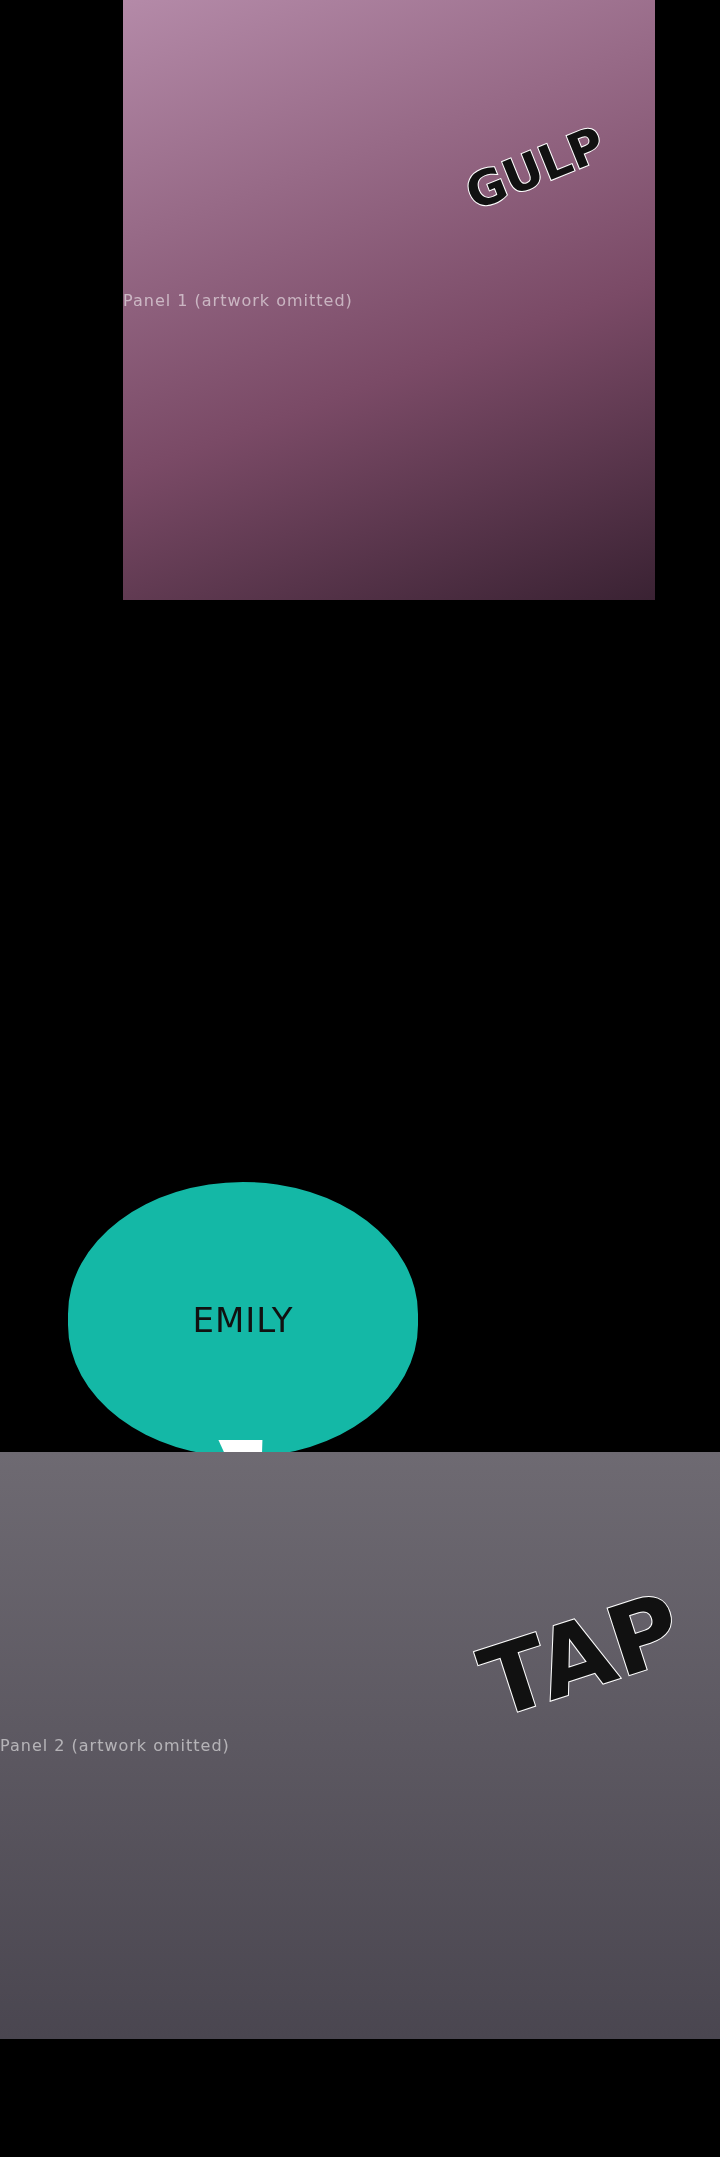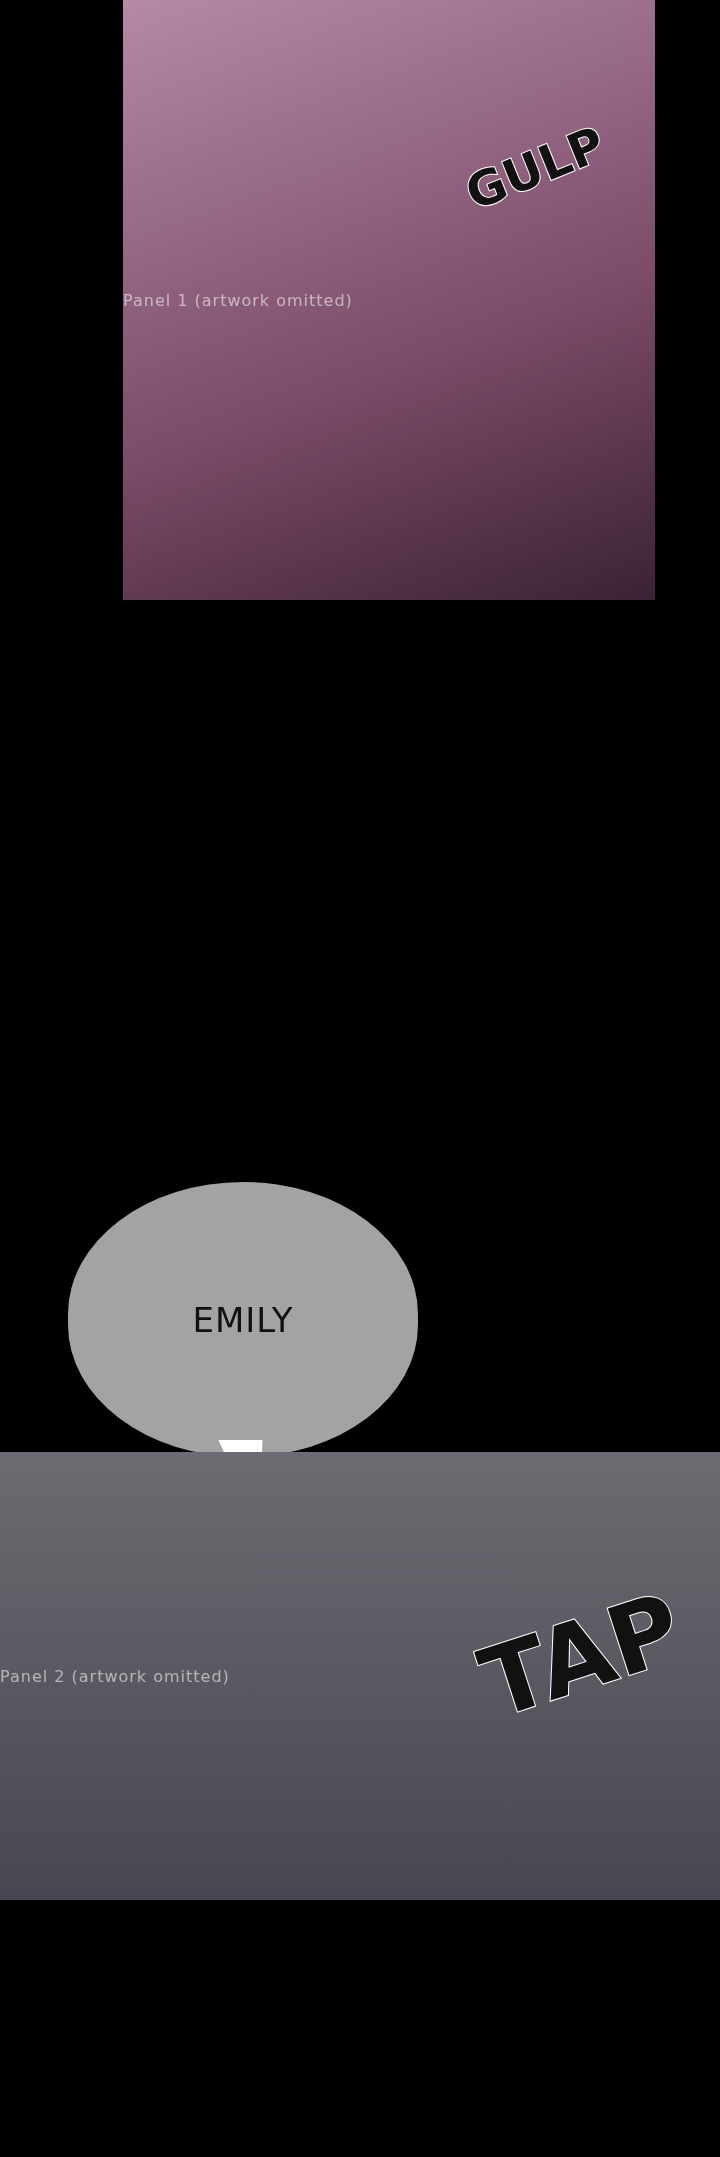--- a/index.html
+++ b/index.html
@@ -1,24 +1,24 @@
 <!DOCTYPE html>
 <html><head>
   <meta charset="utf-8">
   <style>
     html, body { margin: 0; padding: 0; background: #000; }
     .page { position: relative; width: 720px; height: 2157px; background: #000; overflow: hidden; font-family: "DejaVu Sans", sans-serif; }
     .panel { position: absolute; display: flex; align-items: center; justify-content: flex-start; }
     .panel-1 { left: 123px; top: 0; width: 532px; height: 600px; background: linear-gradient(160deg, #b48aa8 0%, #7a4a66 60%, #3a2233 100%); }
-    .panel-2 { left: 0; top: 1452px; width: 720px; height: 448px; background: linear-gradient(180deg, #6e6a72 0%, #4a4650 100%); }
+    .panel-2 { left: 0; top: 1452px; width: 720px; height: 587px; background: linear-gradient(180deg, #6e6a72 0%, #4a4650 100%); }
     .placeholder { color: rgba(255,255,255,0.55); font-size: 16px; letter-spacing: 1px; }
     .sfx { position: absolute; font-family: "DejaVu Sans", sans-serif; font-weight: bold; color: #111; -webkit-text-stroke: 2px #fff; paint-order: stroke fill; }
     .sfx-gulp { left: 463px; top: 140px; font-size: 48px; transform: rotate(-22deg); }
     .sfx-tap { left: 480px; top: 1600px; font-size: 96px; transform: rotate(-18deg); }
-    .bubble { position: absolute; left: 66px; top: 1180px; width: 350px; height: 275px; background: #a3a3a3; border-radius: 50% / 48%; border: 2px solid #000; display: flex; align-items: center; justify-content: center; }
+    .bubble { position: absolute; left: 66px; top: 1180px; width: 350px; height: 275px; background: #14b8a6; border-radius: 50% / 48%; border: 2px solid #000; display: flex; align-items: center; justify-content: center; }
     .bubble-tail { position: absolute; left: 228px; top: 1440px; width: 0; height: 0; border-left: 22px solid transparent; border-right: 22px solid transparent; border-top: 90px solid #fff; transform: skewX(12deg); }
     .bubble-text { font-family: "DejaVu Sans", sans-serif; font-size: 34px; color: #111; letter-spacing: 1px; }
   </style>
 </head>
 <body>
 
 <div class="page">
   <div class="panel panel-1">
     <span class="placeholder">Panel 1 (artwork omitted)</span>
   </div>

